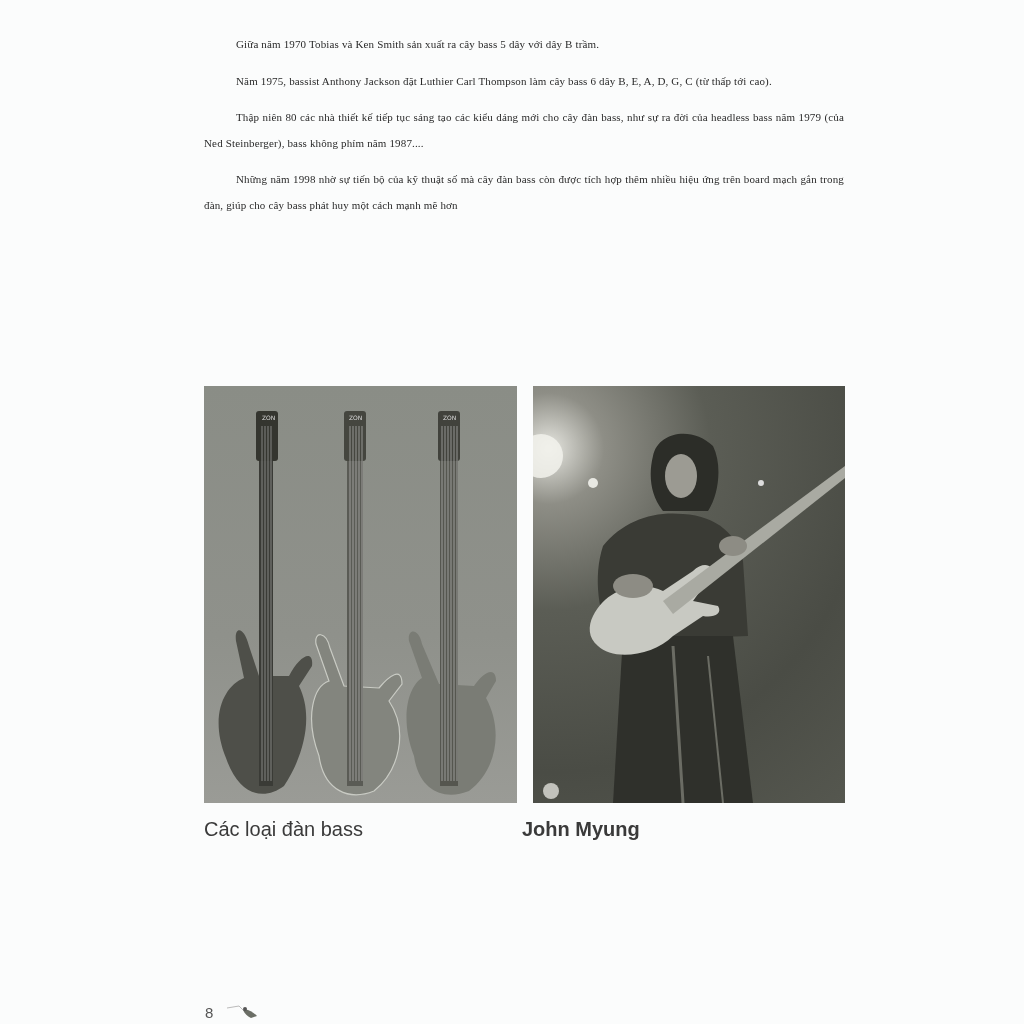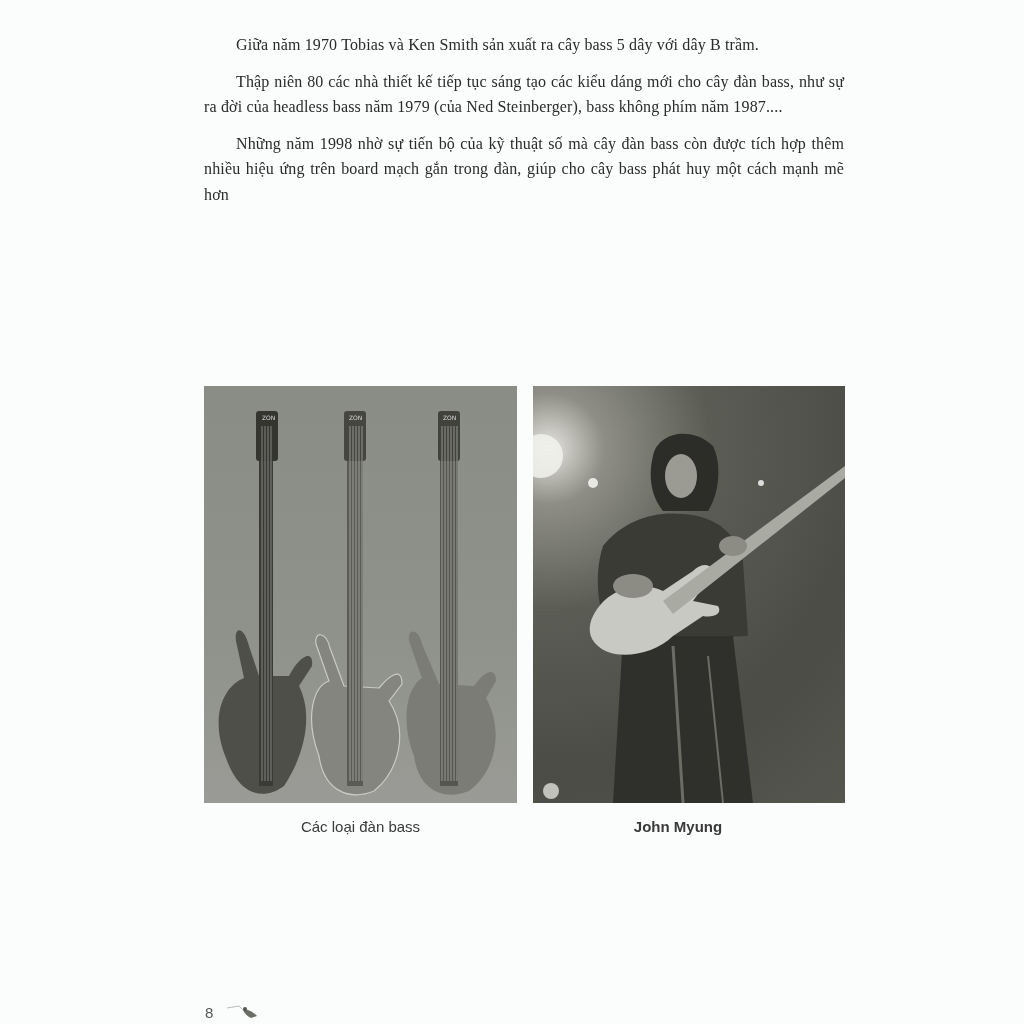--- a/index.html
+++ b/index.html
@@ -7,21 +7,21 @@
       width: 1024px; height: 1024px; position: relative; overflow: hidden;
       background: #fbfcfc;
       font-family: "DejaVu Serif", "Liberation Serif", serif;
       color: #2a2a2a;
     }
     .text-block {
       position: absolute; left: 204px; top: 32px; width: 640px;
     }
     .para {
       margin: 0 0 11px 0;
-      font-size: 16px;
+      font-size: 11px;
       line-height: 25.5px;
       text-indent: 32px;
       text-align: justify;
       font-family: "Liberation Serif", "DejaVu Serif", serif;
       letter-spacing: 0.15px;
     }
     .figure {
       position: absolute; top: 386px; height: 417px;
       overflow: hidden;
     }
@@ -29,37 +29,38 @@
       left: 204px; width: 313px;
       background: linear-gradient(180deg, #8a8d86 0%, #8f918b 60%, #9a9b96 100%);
     }
     .fig-right {
       left: 533px; width: 312px;
       background: radial-gradient(circle at 5% 15%, #e6e6e0 0%, #8e8e86 12%, #5b5d55 35%, #4a4c45 70%, #55574f 100%);
     }
     .caption {
       position: absolute; top: 818px;
       font-family: "Liberation Sans", "DejaVu Sans", sans-serif;
-      font-size: 15px; color: #3a3a3a; text-align: center;
+      font-size: 20px; color: #3a3a3a; 
     }
     .cap-left { left: 204px; width: 313px; }
     .cap-right { left: 522px; width: 312px; font-weight: bold; }
     .page-num {
       position: absolute; left: 205px; top: 1004px;
       font-family: "Liberation Sans", "DejaVu Sans", sans-serif;
       font-size: 15px; color: #555;
     }
     .page-ornament { position: absolute; left: 225px; top: 1002px; }
     svg { display: block; }
   </style>
 </head>
 <body>
 
 <div class="text-block">
   <p class="para">Giữa năm 1970 Tobias và Ken Smith sản xuất ra cây bass 5 dây với dây B trầm.</p>
+  <p class="para">Năm 1975, bassist Anthony Jackson đặt  Luthier Carl Thompson làm cây bass 6 dây  B, E, A, D, G, C (từ thấp tới cao).</p>
   <p class="para">Thập niên 80 các nhà thiết kế tiếp tục sáng tạo các kiểu dáng mới cho cây đàn bass, như sự ra đời của headless bass năm 1979 (của Ned Steinberger), bass không phím năm 1987....</p>
   <p class="para">Những năm 1998 nhờ sự tiến bộ của kỹ thuật số mà cây đàn bass còn được tích hợp thêm nhiều hiệu ứng trên board mạch gắn trong đàn, giúp cho cây bass phát huy một cách mạnh mẽ hơn</p>
 </div>
 
 <div class="figure fig-left">
   <svg width="313" height="417" viewBox="0 0 313 417">
 
     <g fill="none">
       <path d="M22 372 C5 330 20 300 40 292 L32 255 C30 240 40 240 45 260 L55 290 L85 290 C95 270 110 262 108 280 L95 300 C110 330 100 370 80 400 C60 415 35 410 22 372 Z" fill="#4e4f49"></path>
       <rect x="55" y="70" width="14" height="330" fill="#3a3b36"></rect>

